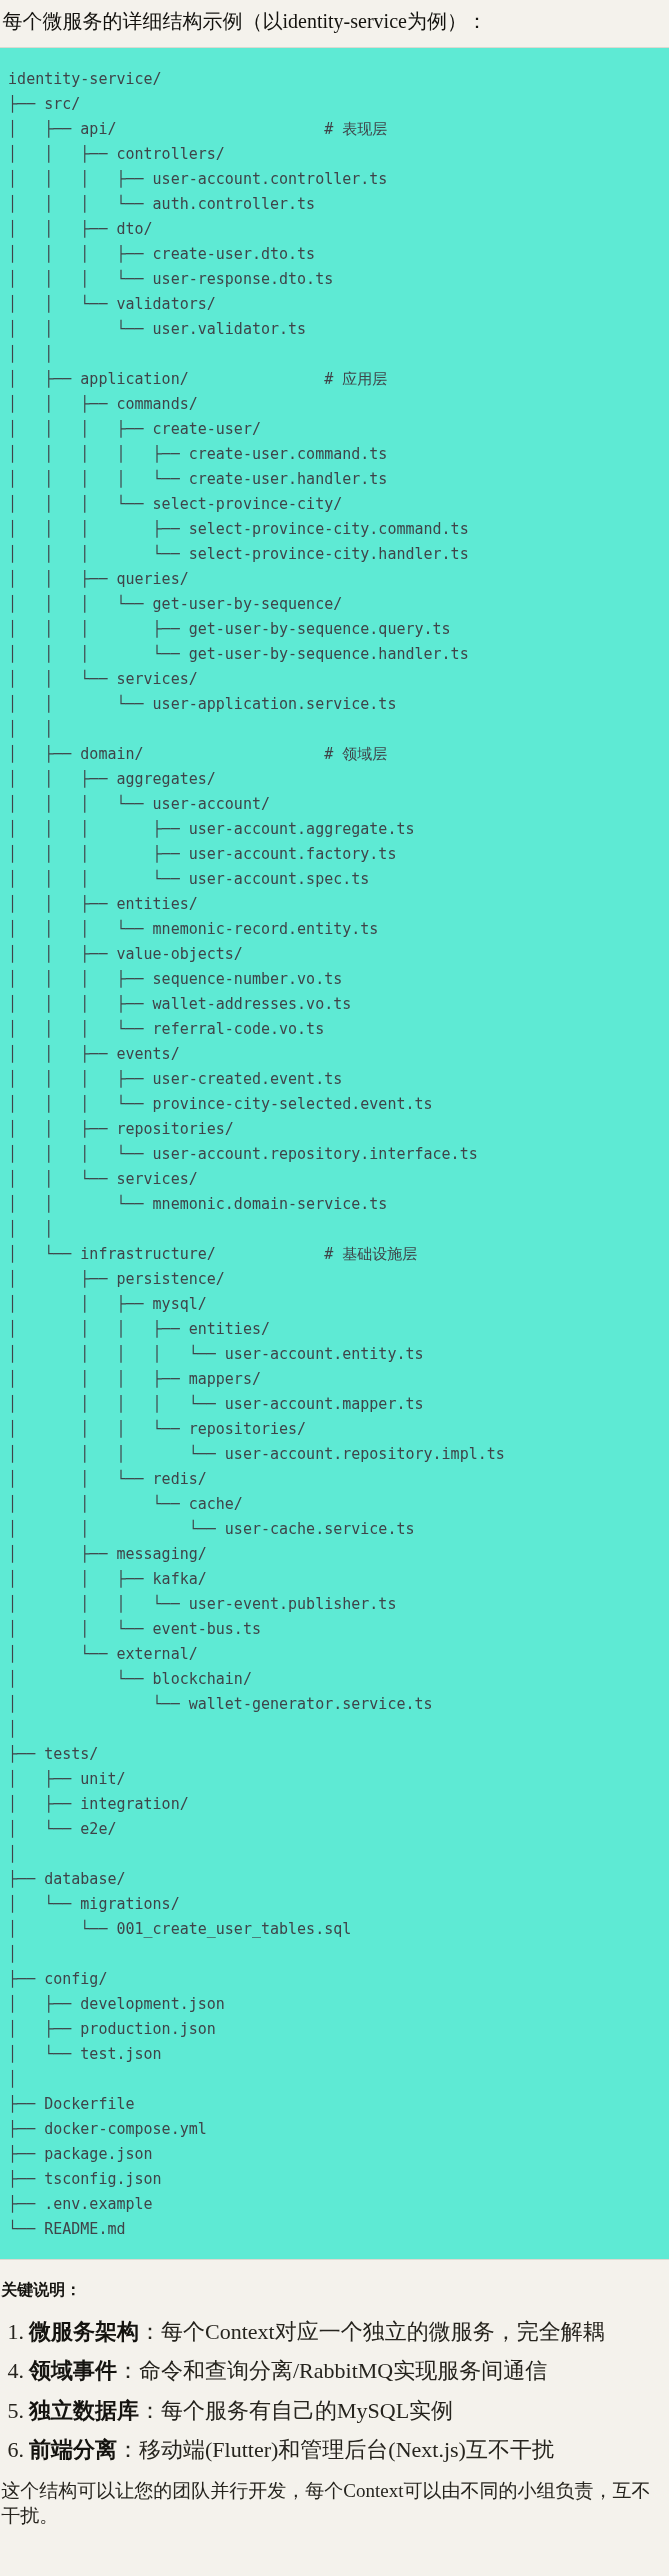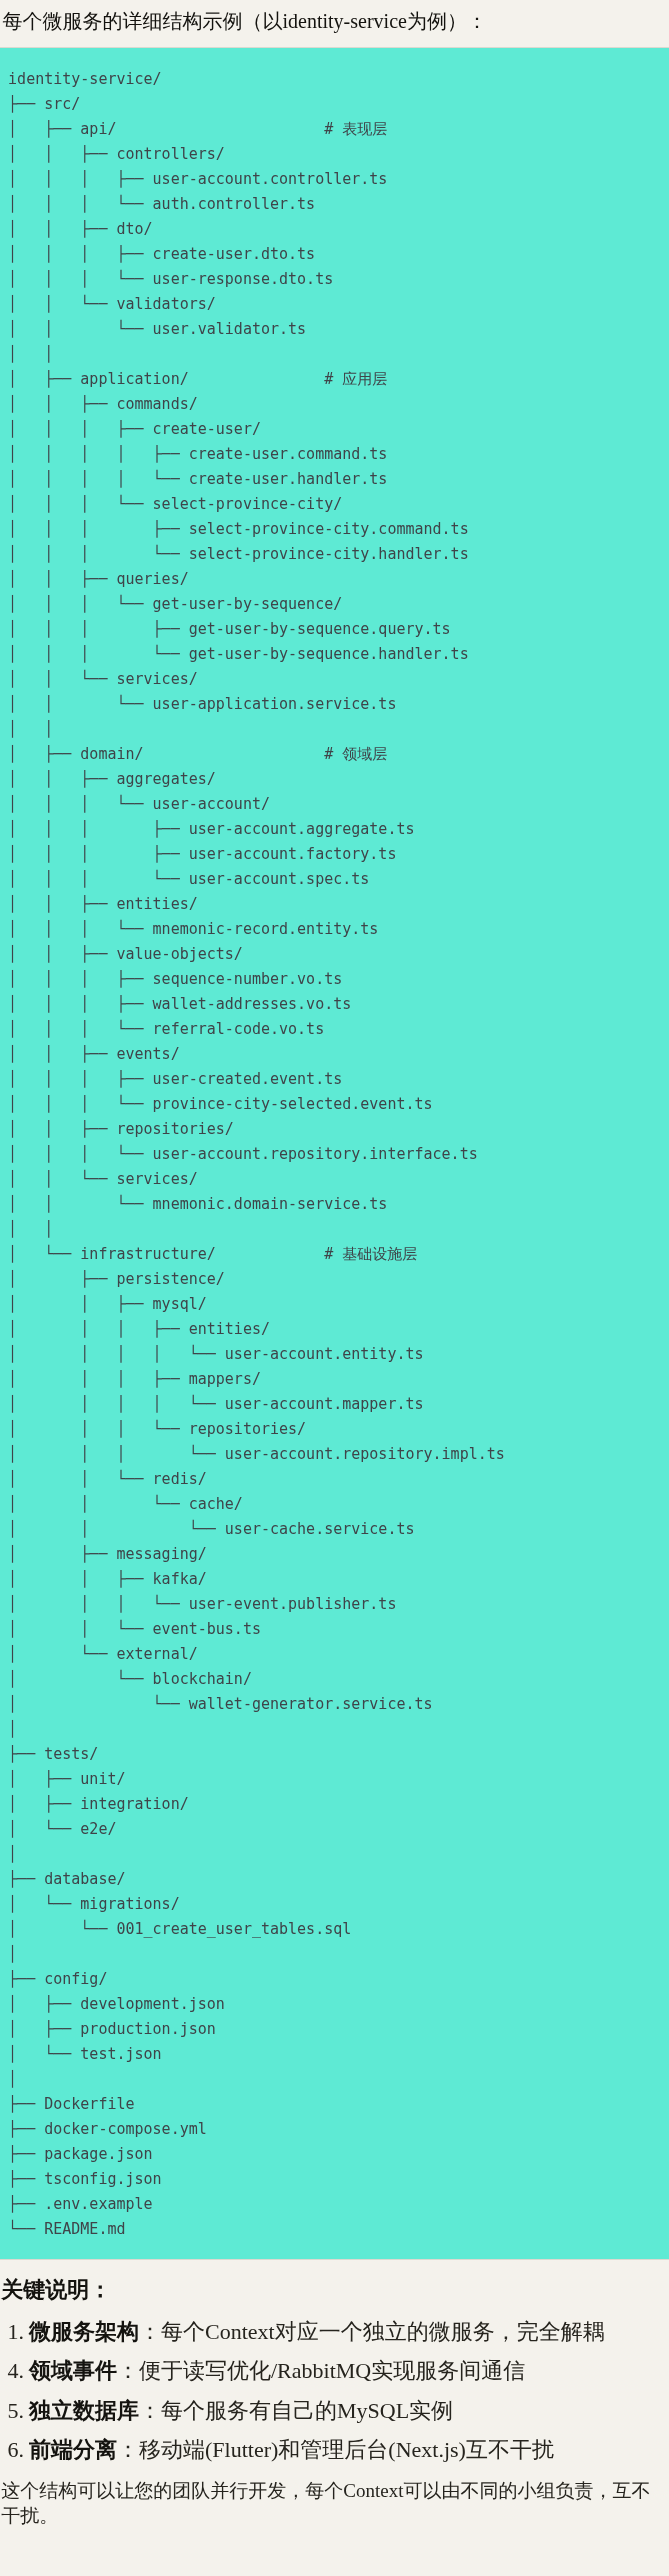--- a/index.html
+++ b/index.html
@@ -35,21 +35,21 @@
   .code-block pre {
     margin: 0;
     font-family: "DejaVu Sans Mono", monospace;
     font-size: 15px;
     line-height: 25px;
     color: #3f4449;
     white-space: pre;
   }
   .notes-heading {
     margin: 15px 0 0 1.3px;
-    font-size: 22px;
+    font-size: 16px;
     line-height: 30px;
     font-weight: 700;
     color: #14130f;
     font-family: "Liberation Serif", serif;
   }
   ol.notes-list {
     list-style: none;
     margin: 13.8px 0 0 0;
     padding: 0 0 0 7.5px;
   }
@@ -168,21 +168,21 @@
 └── README.md</pre>
 </div>
 
 <h3 class="notes-heading">关键说明：</h3>
 
 <ol class="notes-list">
   <li>
     <span class="num">1.</span><strong>微服务架构</strong><span>：每个Context对应一个独立的微服务，完全解耦</span>
   </li>
   <li>
-    <span class="num">4.</span><strong>领域事件</strong><span>：便于读写优化/RabbitMQ实现服务间通信</span>
+    <span class="num">4.</span><strong>领域事件</strong><span>：命令和查询分离/RabbitMQ实现服务间通信</span>
   </li>
   <li>
     <span class="num">5.</span><strong>独立数据库</strong><span>：每个服务有自己的MySQL实例</span>
   </li>
   <li>
     <span class="num">6.</span><strong>前端分离</strong><span>：移动端(Flutter)和管理后台(Next.js)互不干扰</span>
   </li>
 </ol>
 
 <p class="footer-para">这个结构可以让您的团队并行开发，每个Context可以由不同的小组负责，互不干扰。</p>

